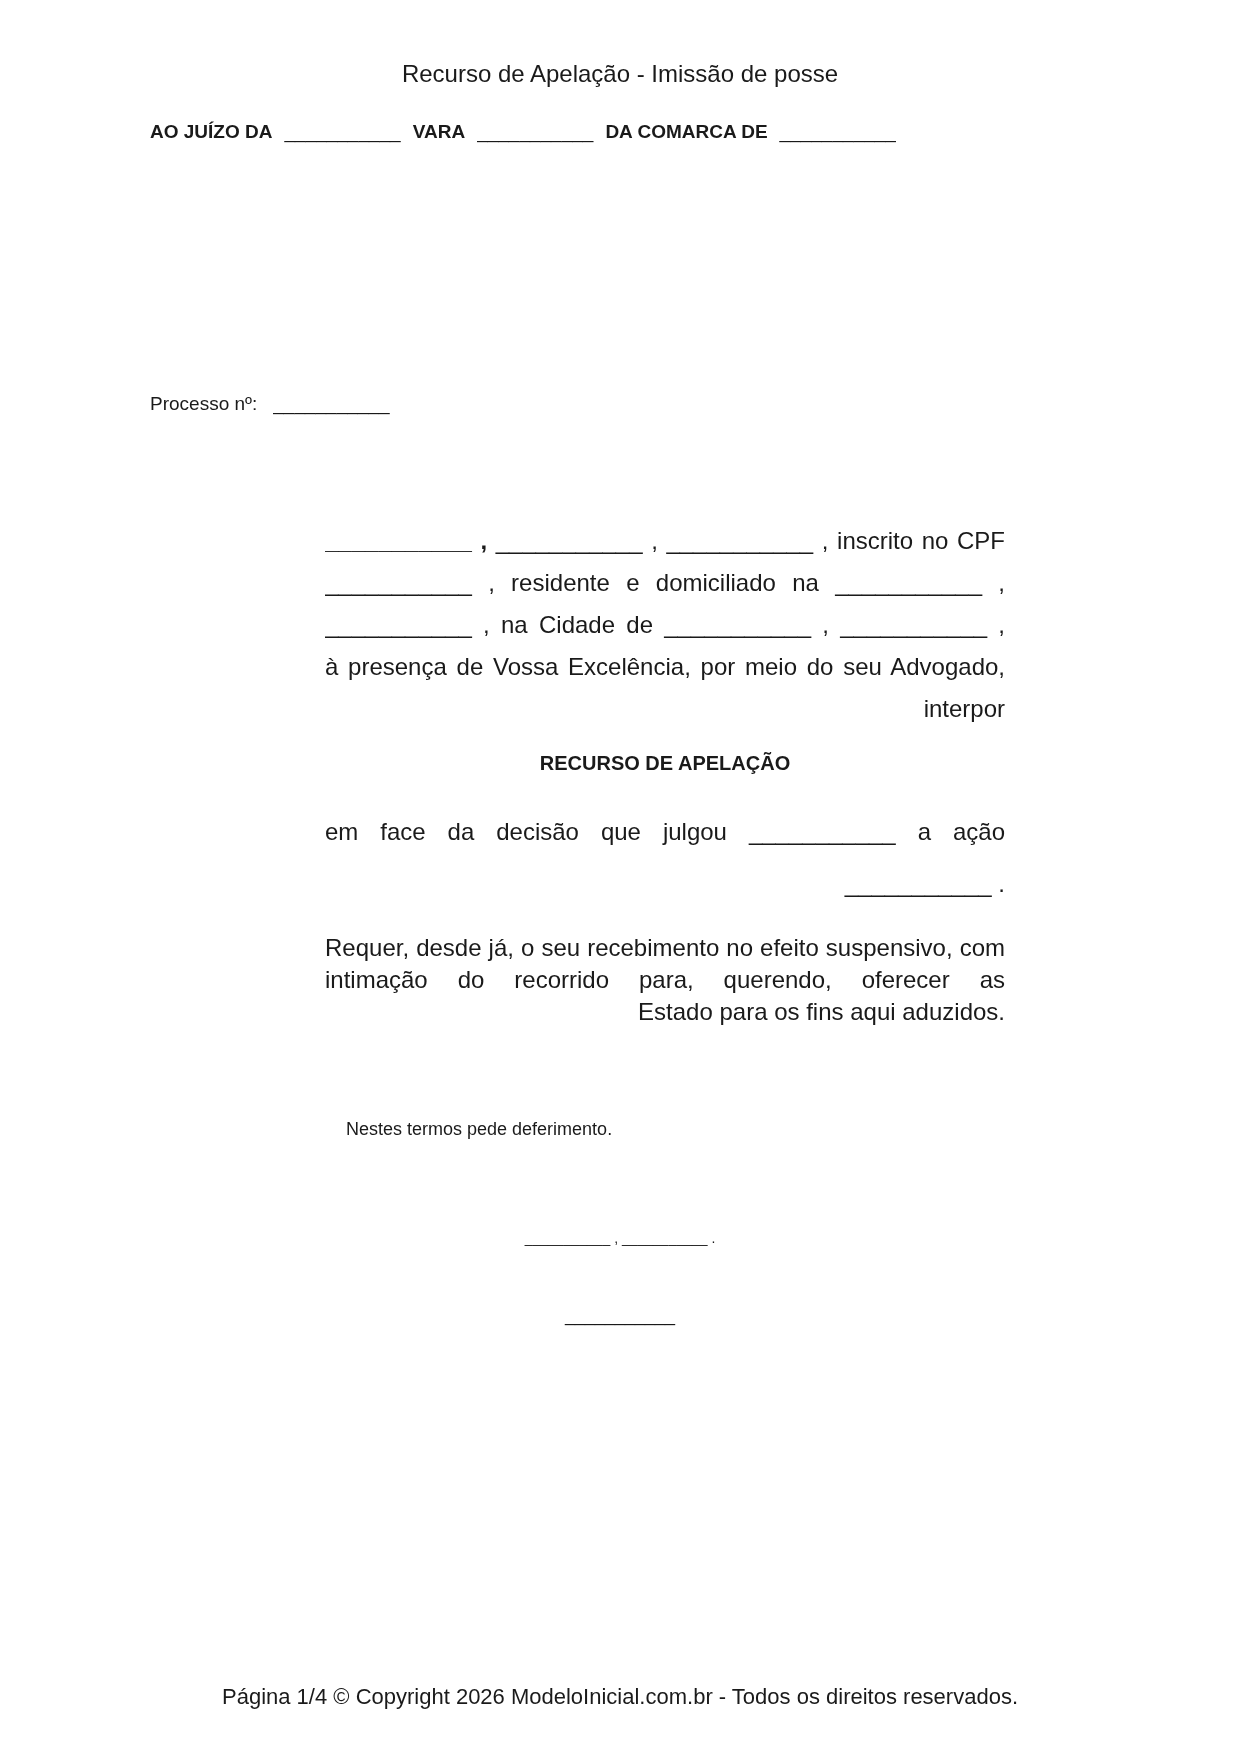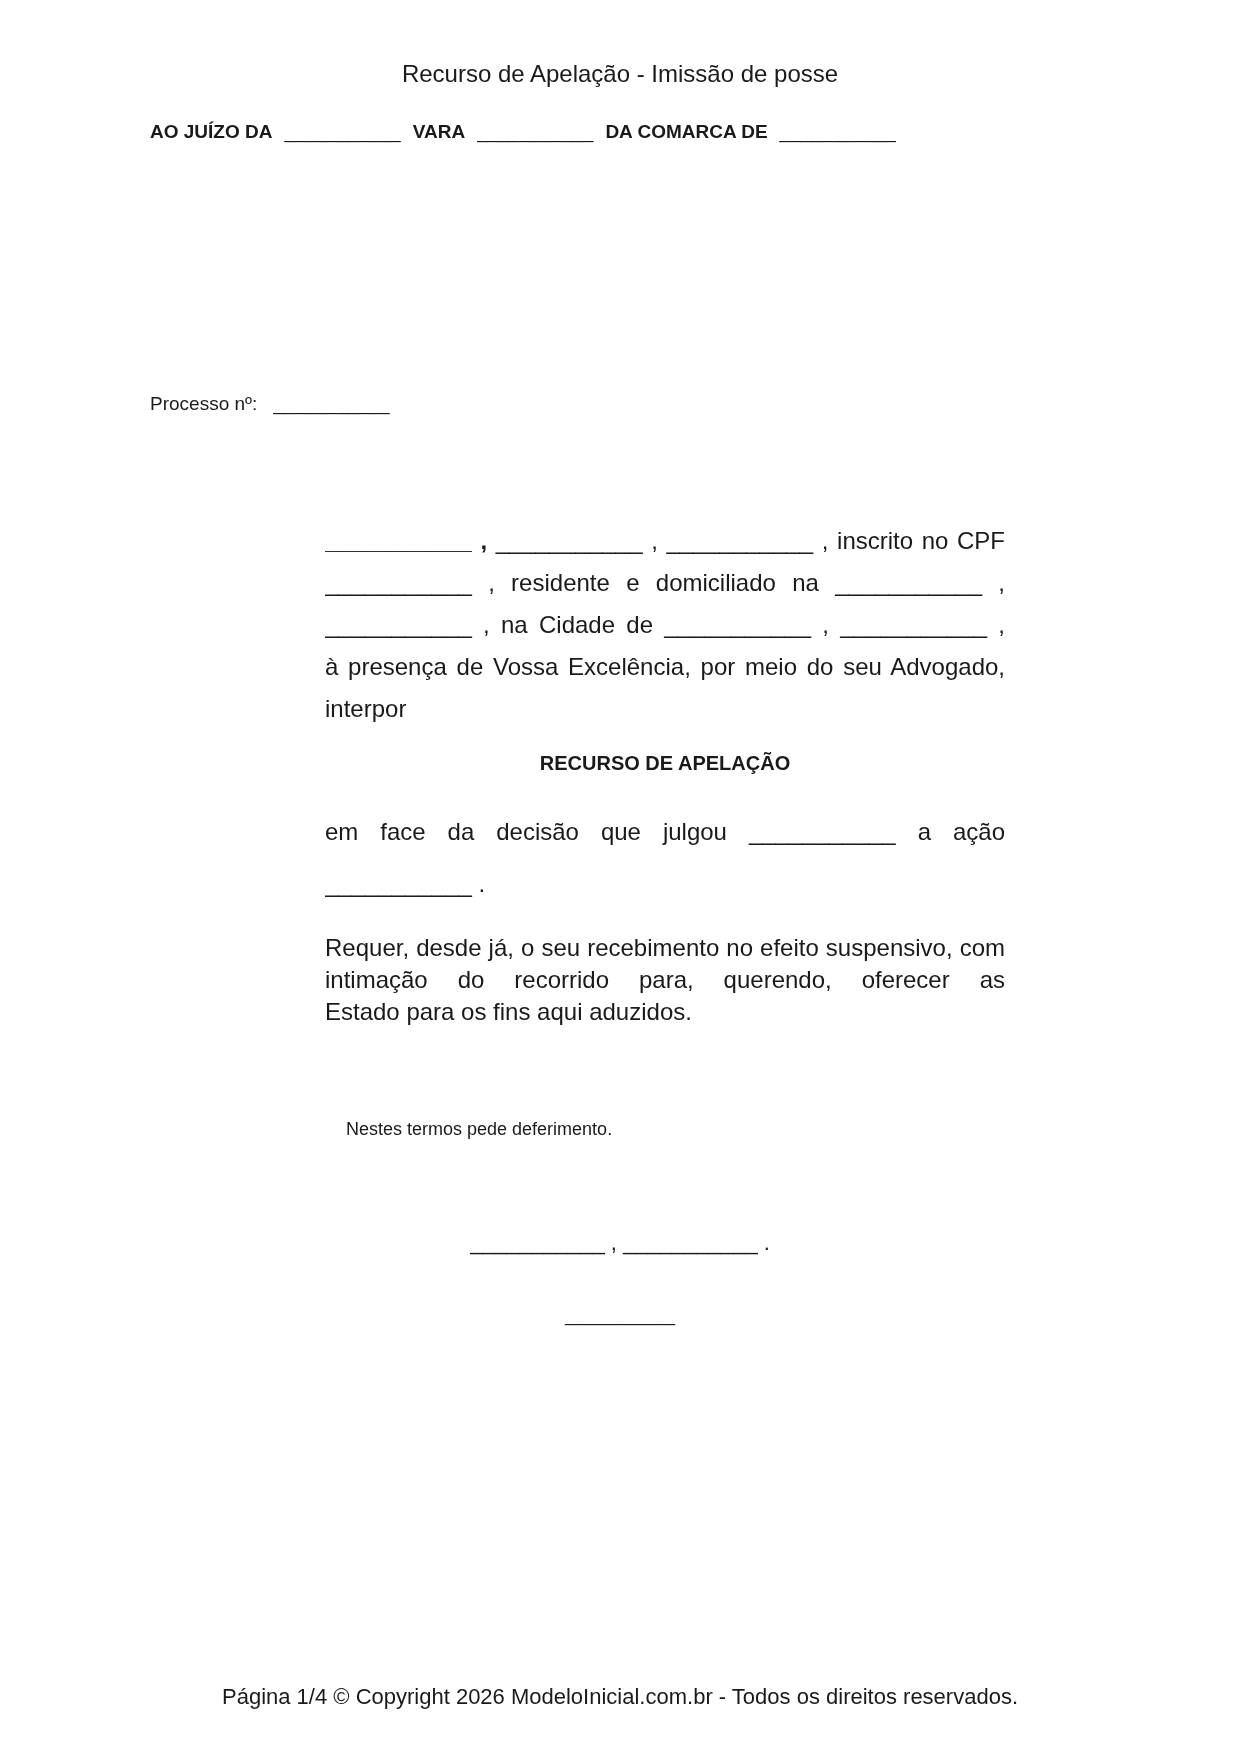--- a/index.html
+++ b/index.html
@@ -13,30 +13,30 @@
   }
   .abs{position:absolute;}
   .title{top:60px;left:0;width:100%;text-align:center;font-size:24px;font-weight:400;}
   .addressee{top:121px;left:150px;right:120px;font-size:19px;font-weight:700;white-space:nowrap;}
   .addressee .blank{font-weight:400;margin:0 12px;}
   .processo{top:393px;left:150px;font-size:19px;}
   .processo .blank{margin-left:16px;}
   .block{left:325px;width:680px;font-size:24px;}
   .jline{text-align:justify;overflow:hidden;}
   .jline::after{content:"";display:inline-block;width:100%;height:0;}
-  .lline{text-align:left;overflow:hidden;}
+  .lline{text-align:right;overflow:hidden;}
   .qual{top:520px;}
   .qual .jline,.qual .lline{line-height:42px;height:42px;}
   .heading{top:752px;left:325px;width:680px;text-align:center;font-size:20px;font-weight:700;}
   .para2{top:806px;}
   .para2 .jline,.para2 .lline{line-height:52px;height:52px;}
   .para3{top:932px;}
   .para3 .jline,.para3 .lline{line-height:32px;height:32px;}
   .closing{top:1113px;left:325px;font-size:18px;line-height:32px;margin-left:21px;}
-  .dateline{top:1230px;left:0;width:100%;text-align:center;font-size:22px;}
+  .dateline{top:1230px;left:0;width:100%;text-align:center;font-size:14px;}
   .signature{top:1305px;left:0;width:100%;text-align:center;font-size:18px;}
   .footer{top:1684px;left:0;width:100%;text-align:center;font-size:22px;}
   .bold{font-weight:700;}
 </style>
 </head>
 <body>
 
 <div class="abs title">Recurso de Apelação - Imissão de posse</div>
 
 <div class="abs addressee"><span>AO JUÍZO DA</span><span class="blank">___________</span><span>VARA</span><span class="blank">___________</span><span>DA COMARCA DE</span><span class="blank">___________</span></div>

